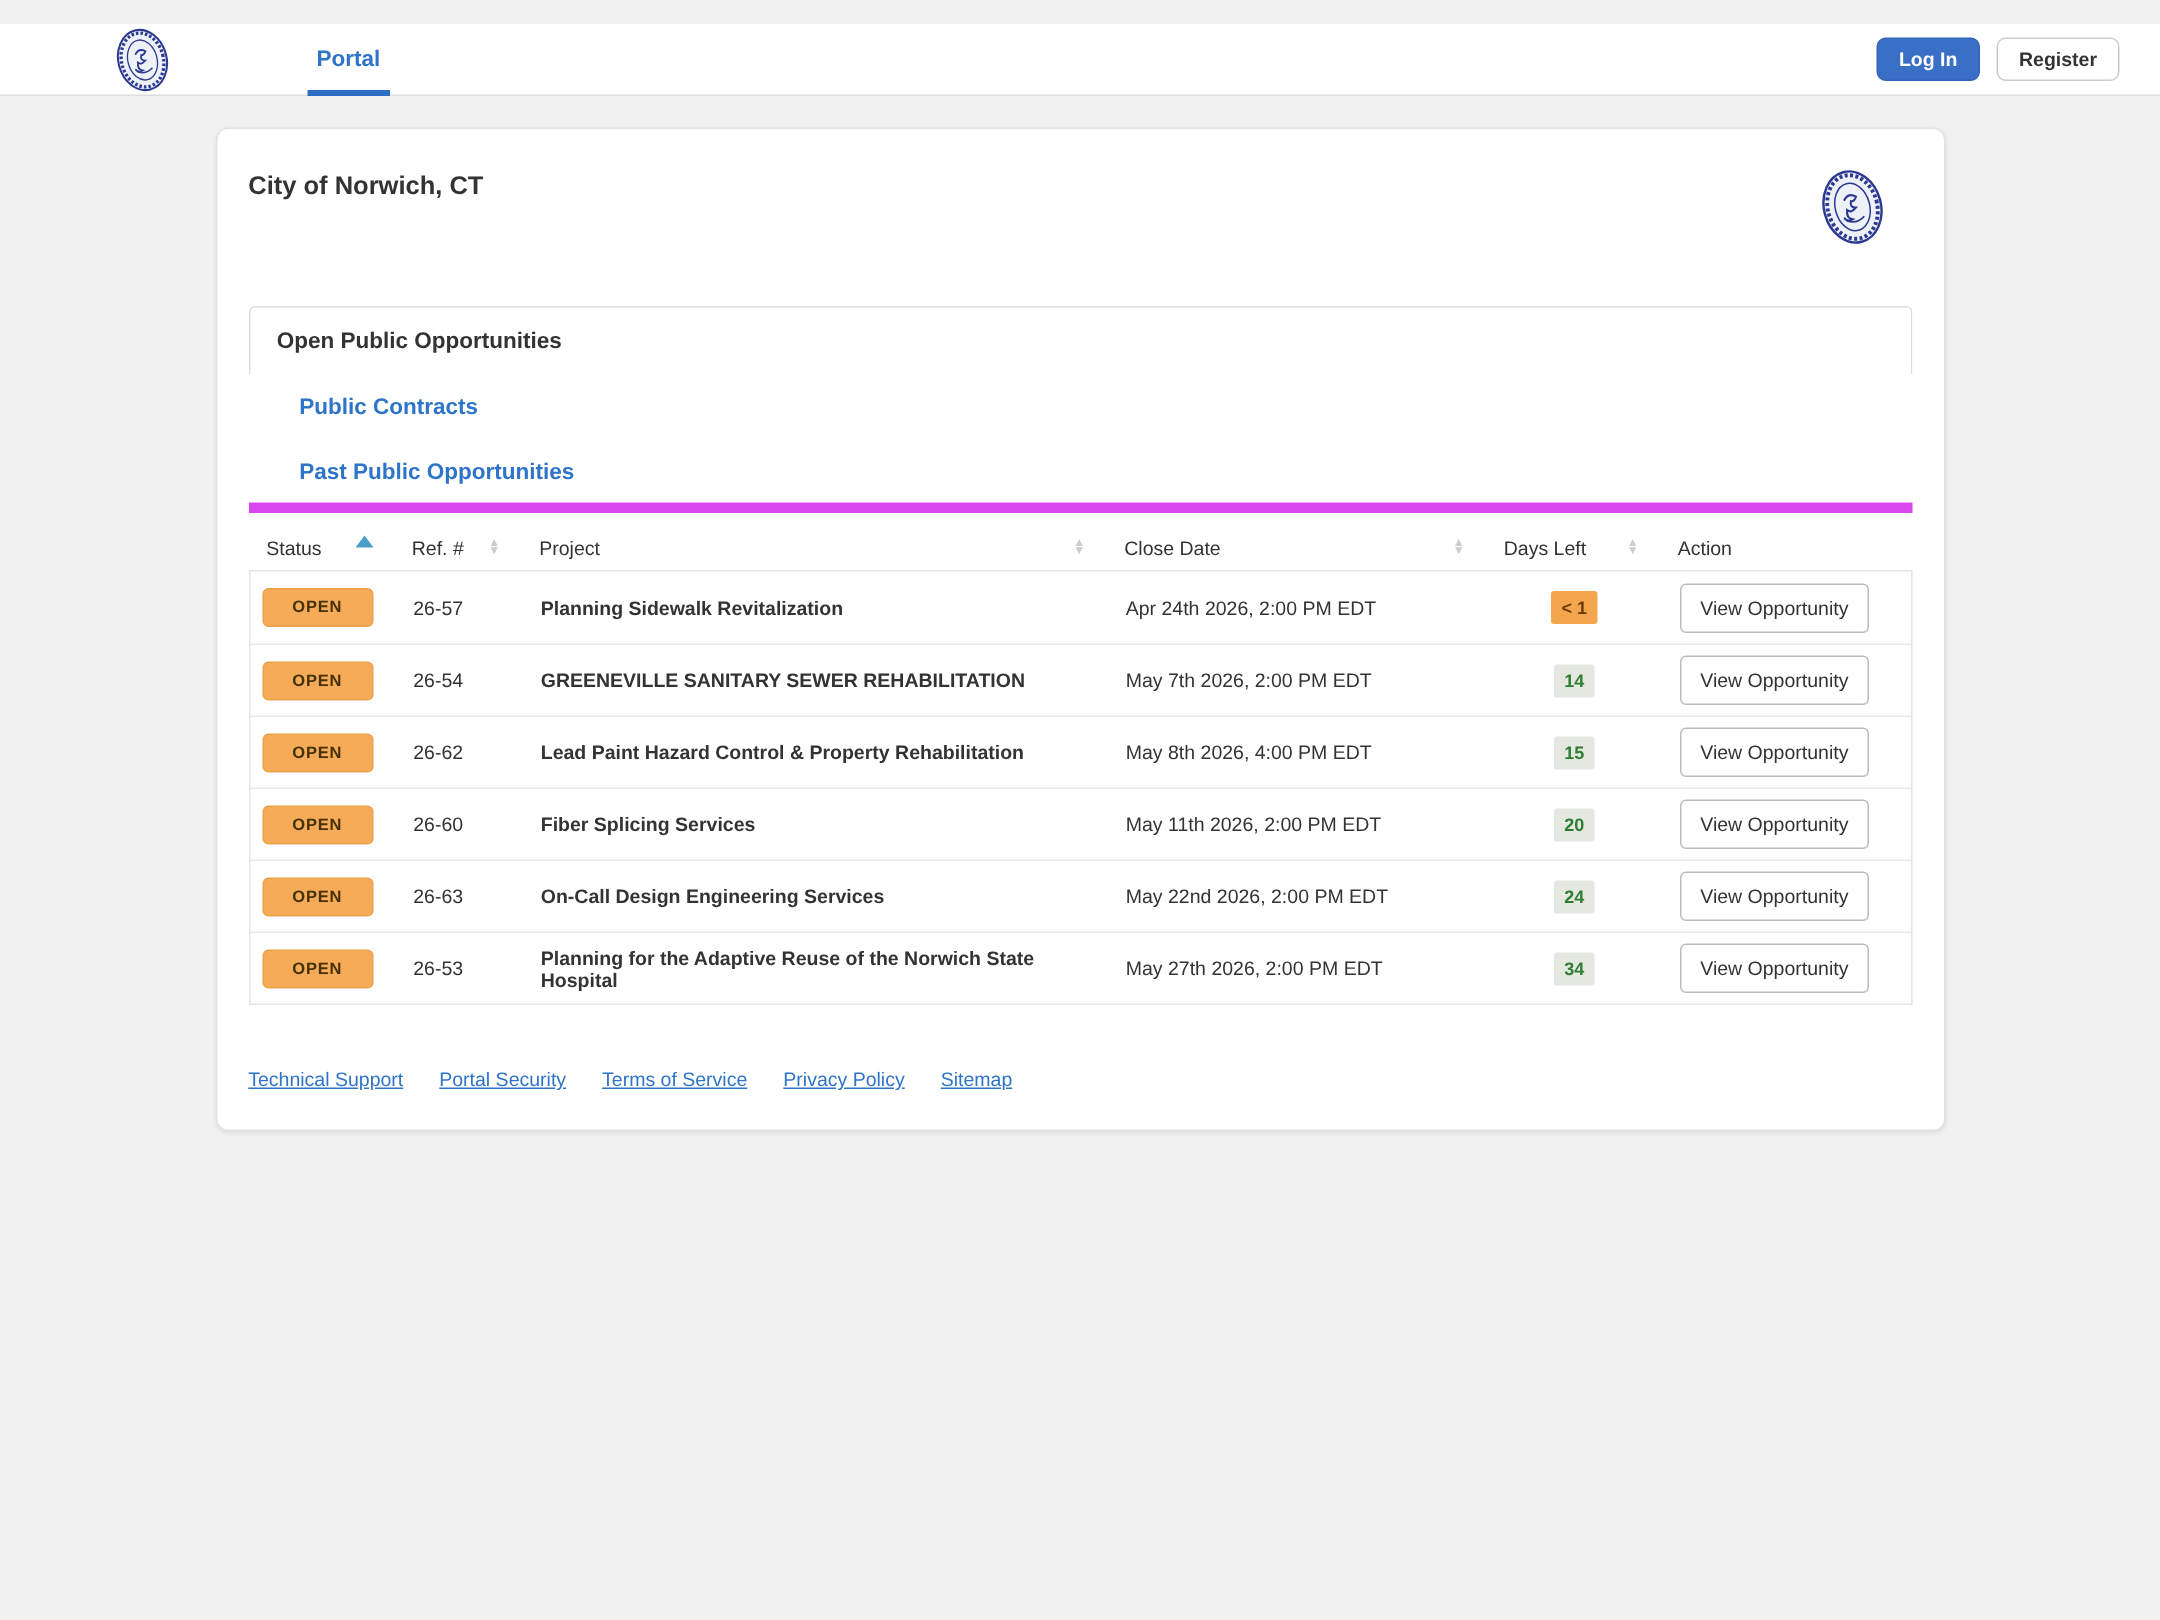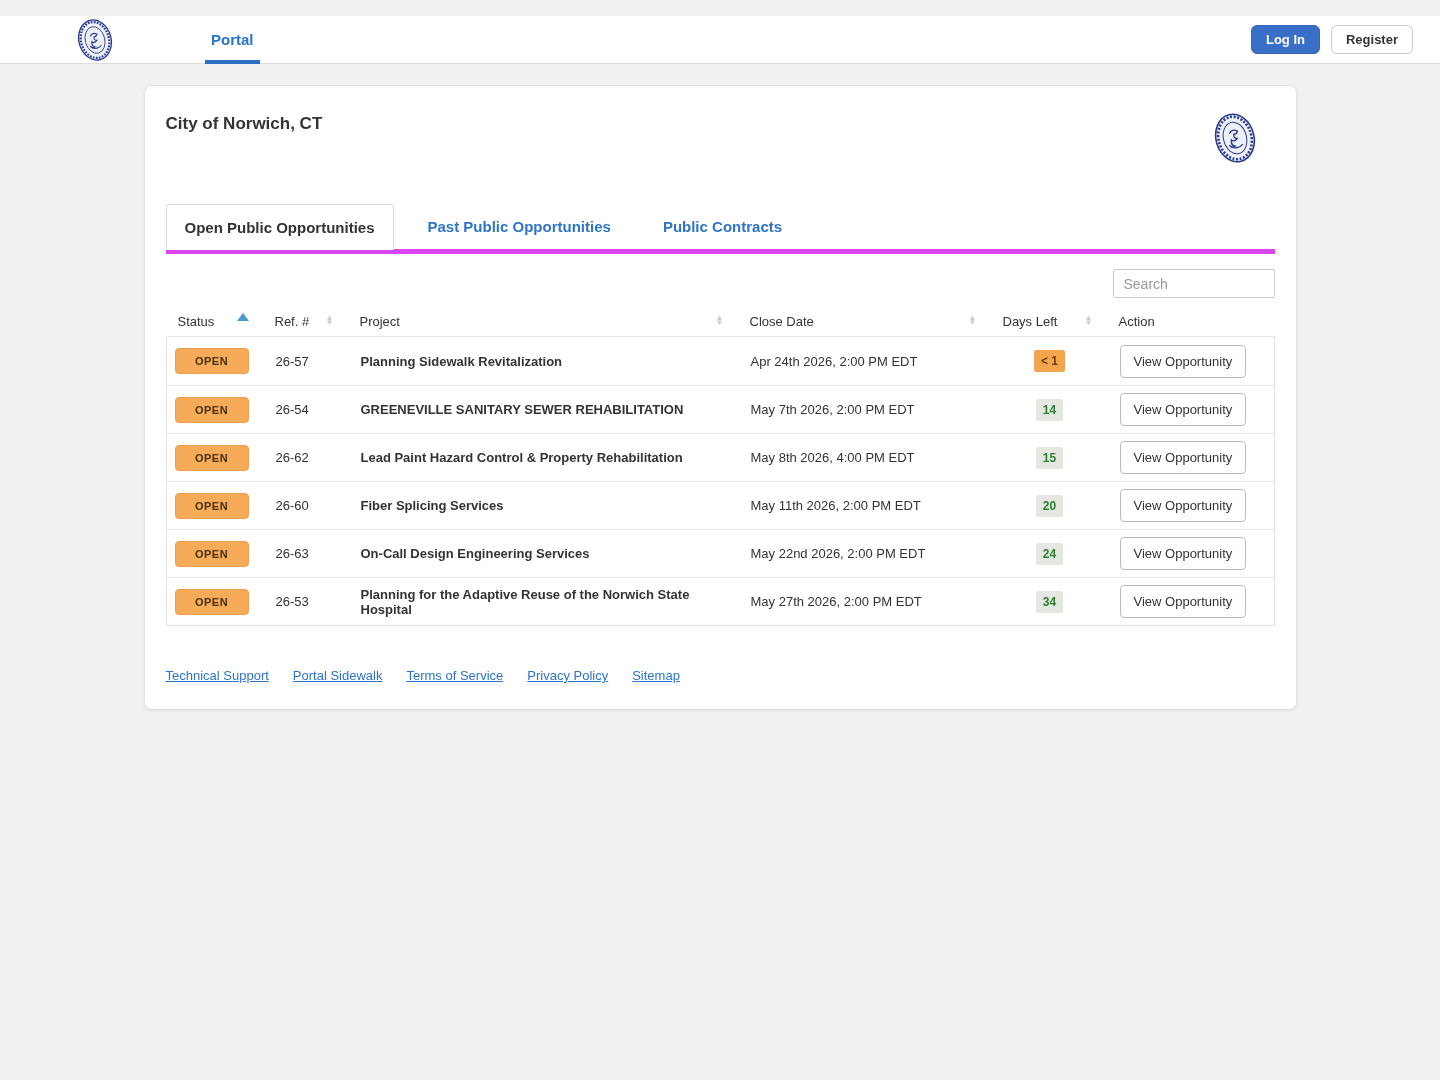--- a/index.html
+++ b/index.html
@@ -75,21 +75,22 @@
     color:var(--accent-blue);
     font-size:29px;font-weight:bold;
     letter-spacing:.2px;
   }
   .page-subtitle{font-size:17px;font-weight:bold;color:#333;margin-top:4px;}
   .card-seal{width:46px;height:52px;margin-right:17px;margin-top:2px;}
   
   .tabs{
     display:flex;
     margin-top:40px;
-    border-bottom:5px solid #d946ef;
+    border-bottom:7px solid #d946ef;
+    flex-direction:column;
   }
   .tab{
     font-size:15px;font-weight:bold;
     padding:14px 18px 13px;
     cursor:pointer;
     color:var(--link-blue);
     margin-bottom:-1px;
   }
   .tab.active{
     color:#333;
@@ -216,27 +217,24 @@
     </div>
     <div class="card-seal">
       <svg class="seal-svg" viewBox="0 0 46 52">
           <use href="#seal-def"></use>
         </svg>
     </div>
   </div>
 
   <div class="tabs">
     <div class="tab active">Open Public Opportunities</div>
+    <div class="tab">Public Contracts</div>
     <div class="tab">Past Public Opportunities</div>
-    <div class="tab">Public Contracts</div>
-  </div>
-
-  <div class="search-row">
-    <input class="search-input" type="text" placeholder="Search" style="">
-  </div>
+  </div>
+
 
   <div class="tbl">
     <div class="tbl-header">
       <div class="th">
         <span>Status</span>
         <span class="sort-active"></span>
       </div>
       <div class="th">
         <span>Ref. #</span>
         <span class="sort-idle">
@@ -359,18 +357,18 @@
         <div class="cell">
           <button class="btn-view">View Opportunity</button>
         </div>
       </div>
     </div>
 
   </div>
 
   <div class="footer-links">
     <span class="footer-link">Technical Support</span>
-    <span class="footer-link">Portal Sidewalk</span>
+    <span class="footer-link">Portal Security</span>
     <span class="footer-link">Terms of Service</span>
     <span class="footer-link">Privacy Policy</span>
     <span class="footer-link">Sitemap</span>
   </div>
 </div>
 
 </body></html>

